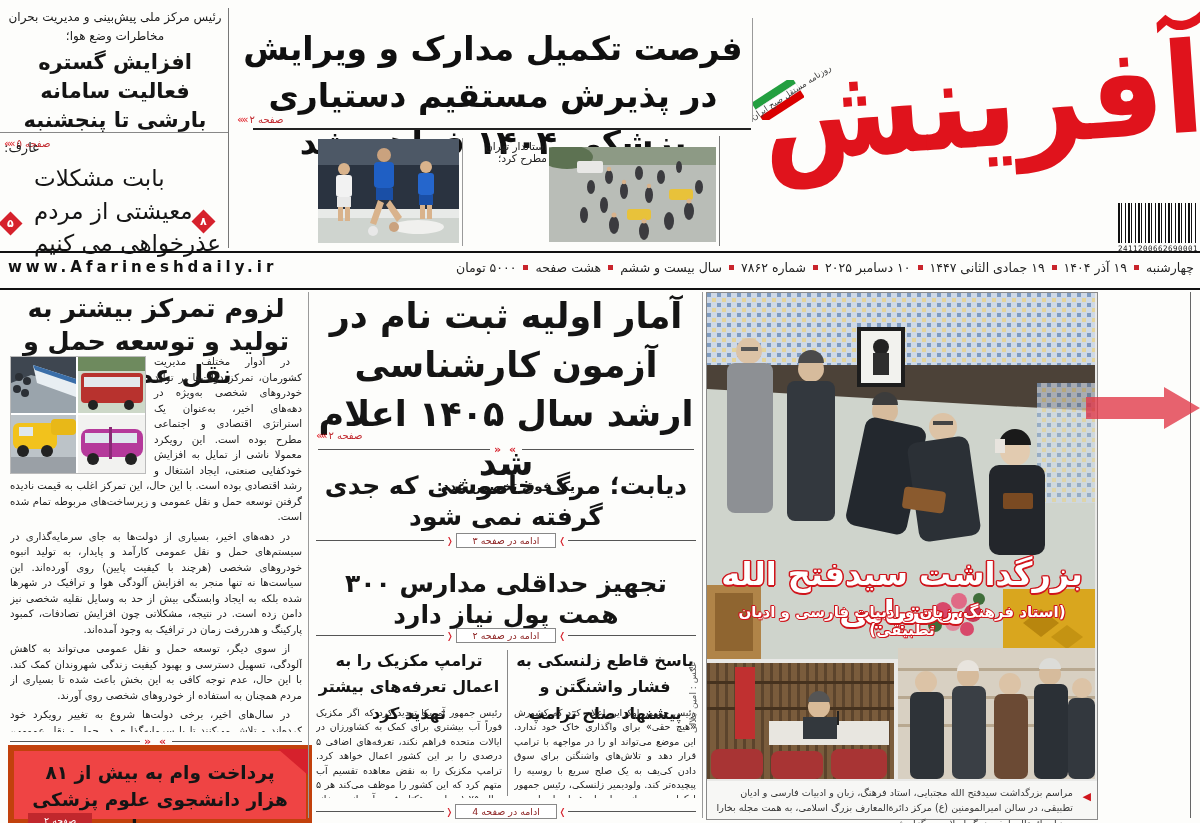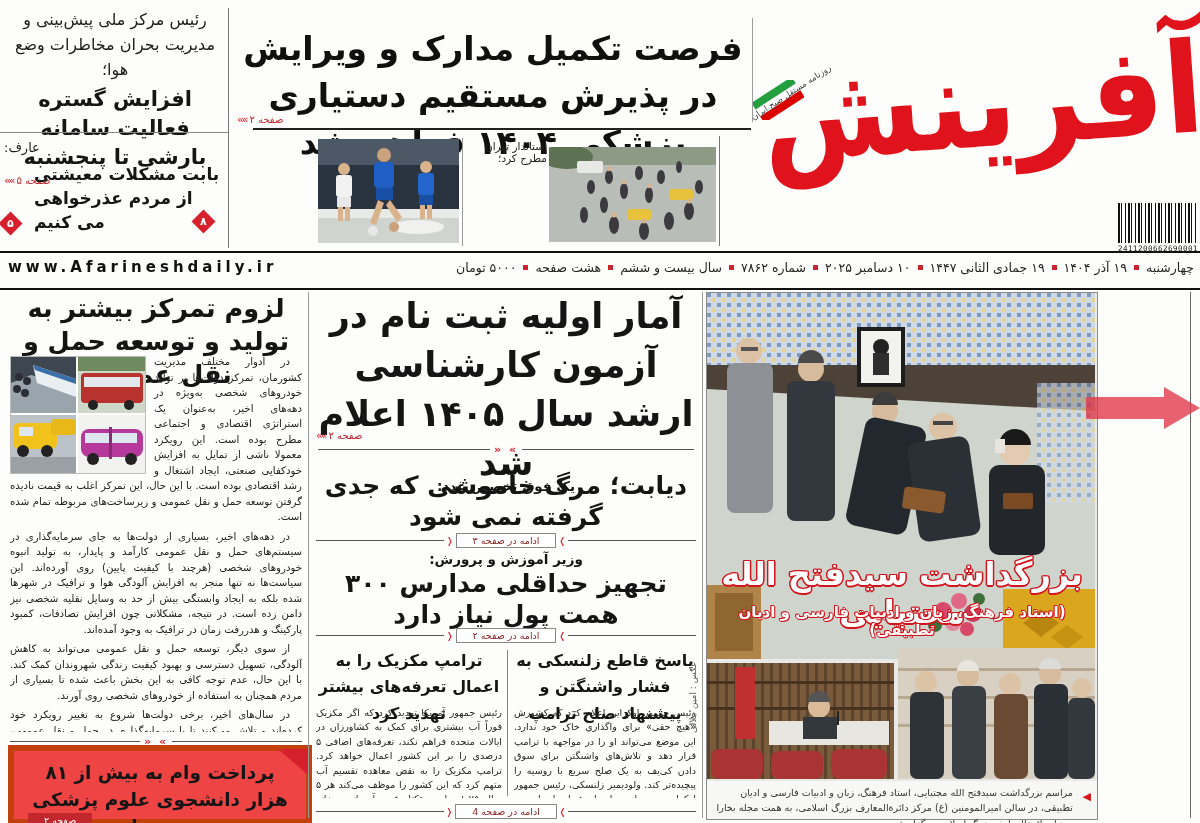--- a/index.html
+++ b/index.html
@@ -15,25 +15,25 @@
            font-size:8.5px;color:#3c3c3c;text-align:center;}
   .flagwrap{position:absolute;left:752px;top:80px;}
   .barcode{position:absolute;left:1118px;top:203px;width:80px;height:40px;
            background:repeating-linear-gradient(90deg,#111 0 2px,#fff 2px 3px,#111 3px 4px,#fff 4px 7px,#111 7px 8px,#fff 8px 10px);}
   .barcode-num{position:absolute;left:1114px;top:244px;width:88px;direction:ltr;text-align:center;
                font-family:"DejaVu Sans Mono",monospace;font-size:7.5px;color:#222;letter-spacing:.5px;}
   .lead-hl{position:absolute;left:235px;top:26px;width:516px;text-align:center;font-weight:bold;
            font-size:33px;line-height:1.42;color:#101010;}
   .pageref{display:flex;align-items:center;gap:3px;color:#c1272d;font-size:10px;direction:ltr;}
   .pageref .chev{color:#e0131c;font-size:11px;letter-spacing:-2px;}
-  .kicker{font-size:16px;color:#1c1c1c;line-height:1.55;}
+  .kicker{font-size:12px;color:#1c1c1c;line-height:1.55;}
   .weather{position:absolute;left:4px;top:8px;width:222px;text-align:center;}
   .weather .hl{font-weight:bold;font-size:21px;line-height:1.38;margin-top:3px;}
   .aref{position:absolute;left:4px;top:138px;width:222px;text-align:left;}
-  .aref .hl{font-weight:bold;font-size:17px;line-height:1.42;margin-top:4px;margin-left:30px;}
+  .aref .hl{font-weight:normal;font-size:23px;line-height:1.42;margin-top:4px;margin-left:30px;}
   .diamond{position:absolute;width:17px;height:17px;background:#d6212c;transform:rotate(45deg);
            display:flex;align-items:center;justify-content:center;}
   .diamond b{transform:rotate(-45deg);color:#fff;font-size:11px;}
   .esteghlal-txt{position:absolute;left:231px;top:150px;width:85px;text-align:right;font-weight:bold;
                  font-size:15.5px;line-height:1.55;}
   .gov-txt{position:absolute;left:464px;top:140px;width:83px;text-align:right;}
   .gov-txt .kk{font-size:10.5px;color:#222;}
   .gov-txt .hl{font-size:13.5px;font-weight:600;line-height:1.5;margin-top:4px;}
   
   .url{position:absolute;left:8px;top:258px;direction:ltr;font-weight:bold;font-size:15px;
@@ -300,21 +300,20 @@
   <div class="m-kicker" style="top:478px;">یک فوق تخصص غدد:</div>
   <div class="m-hl" style="top:470px;">دیابت؛ مرگ خاموشی که جدی گرفته نمی شود</div>
   <div class="contbar" style="left:316px;top:533px;width:380px;">
     <span class="ln"></span>
       <span class="em">❭</span>
     <span class="bx">ادامه در صفحه ۳</span>
     <span class="em">❬</span>
       <span class="ln"></span>
   </div>
 
-  <div class="m-kicker" style="top:551px;">وزیر آموزش و پرورش:</div>
   <div class="m-hl" style="top:568px;">تجهیز حداقلی مدارس ۳۰۰ همت پول نیاز دارد</div>
   <div class="contbar" style="left:316px;top:628px;width:380px;">
     <span class="ln"></span>
       <span class="em">❭</span>
     <span class="bx">ادامه در صفحه ۲</span>
     <span class="em">❬</span>
       <span class="ln"></span>
   </div>
 
   <div class="vline" style="left:507px;top:650px;height:146px;background:#888;"></div>

